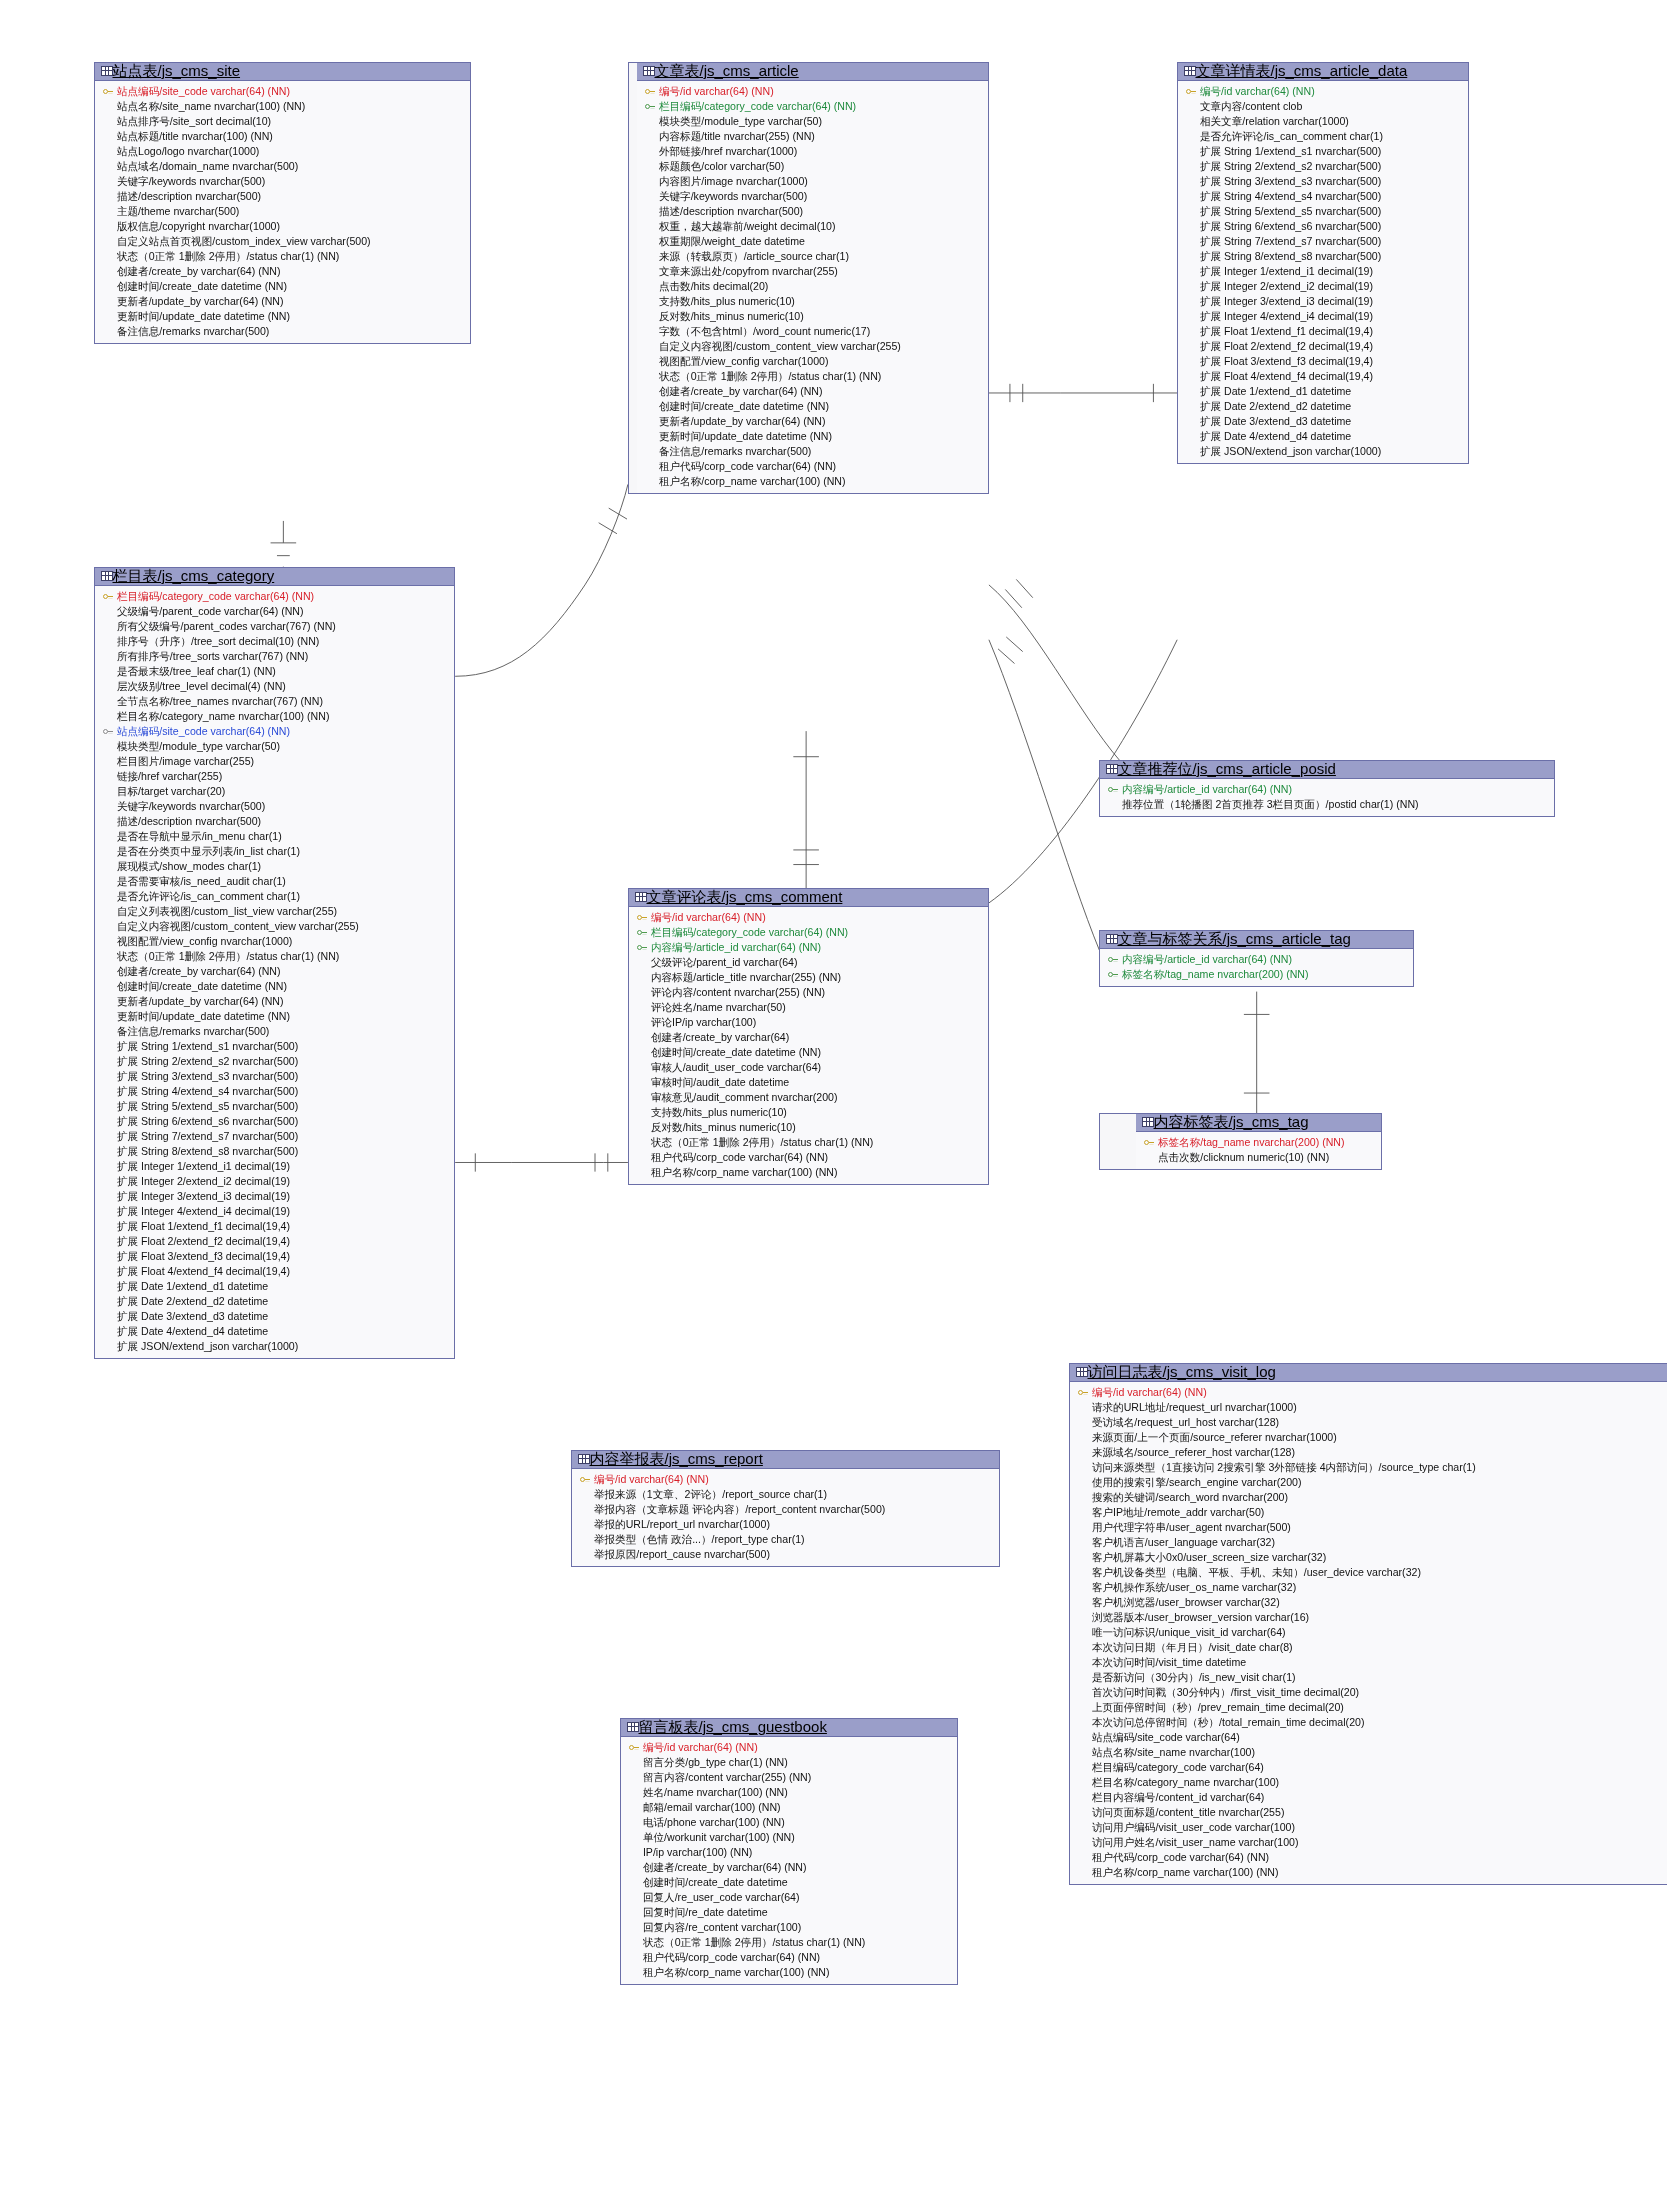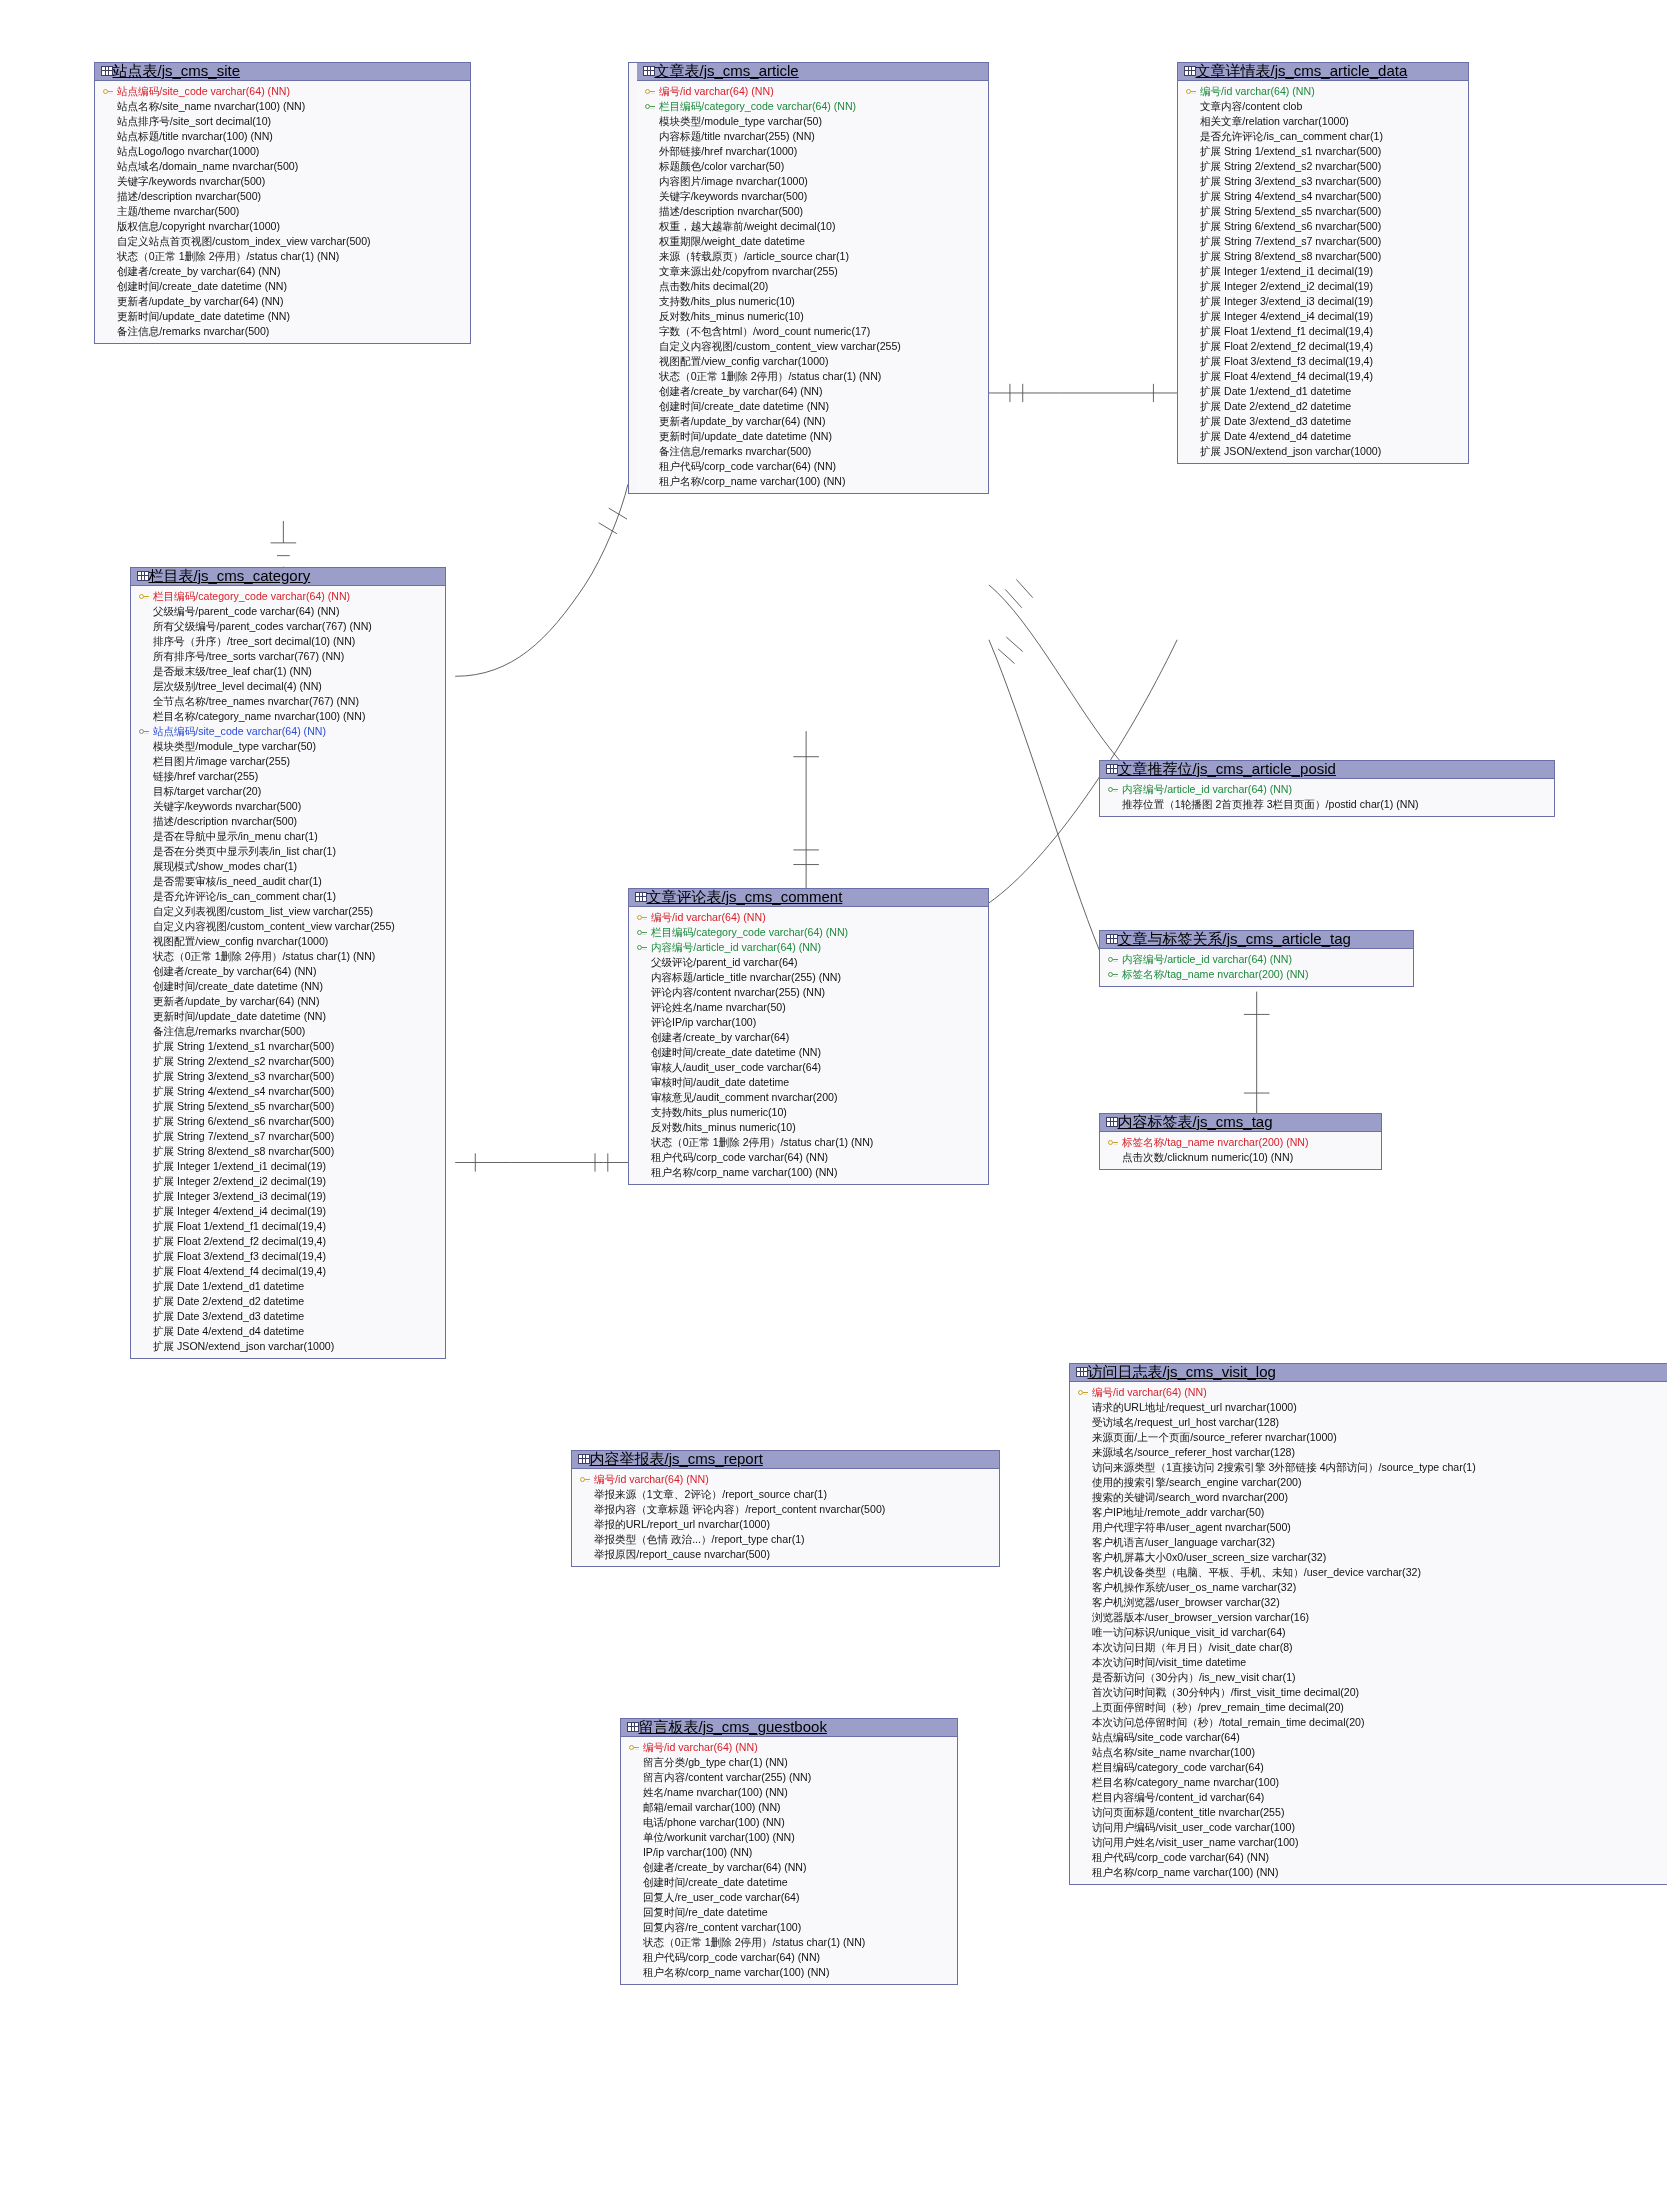--- a/index.html
+++ b/index.html
@@ -232,21 +232,21 @@
           <div class="row normal">
             <span class="keyslot"></span>
             <span class="txt">更新时间/update_date datetime (NN)</span>
           </div>
           <div class="row normal">
             <span class="keyslot"></span>
             <span class="txt">备注信息/remarks nvarchar(500)</span>
           </div>
         </div>
       </div>
-      <div class="table" style="left: 94px; top: 567px; width: 316px; margin-left: 36px;">
+      <div class="table" style="left: 94px; top: 567px; width: 361px;">
         <div class="table-header">
           <span class="grid-icon"></span>
           <span>栏目表/js_cms_category</span>
         </div>
         <div class="table-body">
           <div class="row pk">
             <span class="keyslot">
               <span class="key-icon"></span>
             </span>
             <span class="txt">栏目编码/category_code varchar(64) (NN)</span>
@@ -716,21 +716,21 @@
             <span class="txt">内容编号/article_id varchar(64) (NN)</span>
           </div>
           <div class="row fk">
             <span class="keyslot">
               <span class="key-icon green"></span>
             </span>
             <span class="txt">标签名称/tag_name nvarchar(200) (NN)</span>
           </div>
         </div>
       </div>
-      <div class="table" style="left: 1099px; top: 1113px; width: 283px;">
+      <div class="table" style="left: 1099px; top: 1113px; width: 283px; padding-left: 36px;">
         <div class="table-header">
           <span class="grid-icon"></span>
           <span>内容标签表/js_cms_tag</span>
         </div>
         <div class="table-body">
           <div class="row pk">
             <span class="keyslot">
               <span class="key-icon"></span>
             </span>
             <span class="txt">标签名称/tag_name nvarchar(200) (NN)</span>

